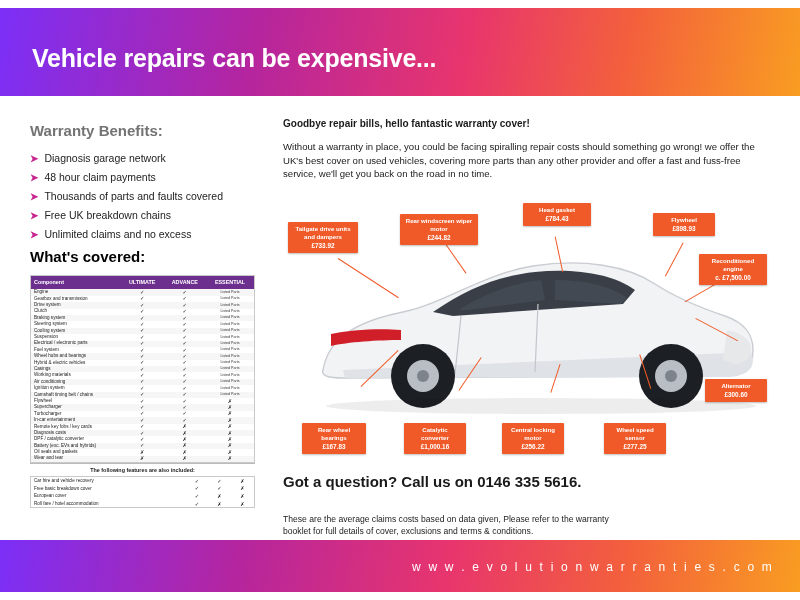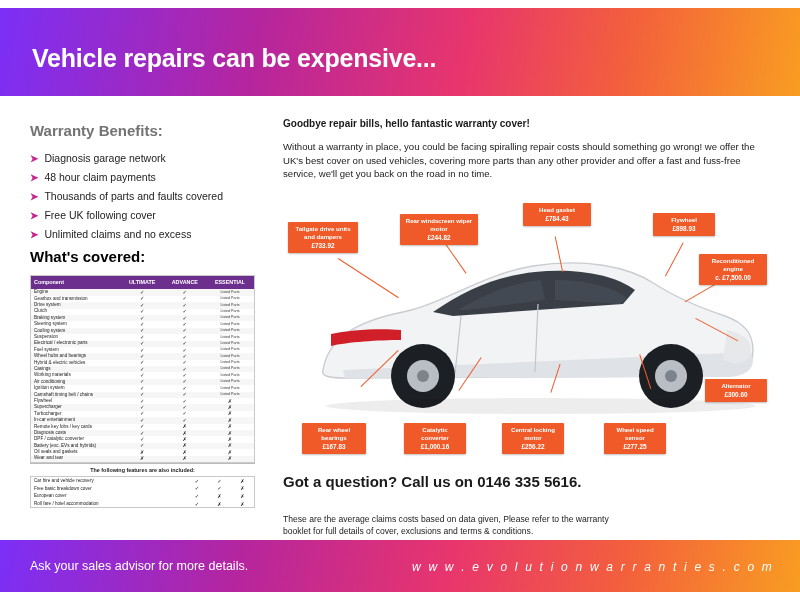--- a/index.html
+++ b/index.html
@@ -22,21 +22,21 @@
 
   
   .footer{
     position:absolute;left:0;top:540px;width:800px;height:52px;
     background:linear-gradient(100deg,#7b2ff7 0%,#b5259e 30%,#e8356d 56%,#f3603c 78%,#f99d22 100%);
   }
   .footer-left{
     position:absolute;left:30px;top:559px;color:#fff;font-size:12.5px;
   }
   .footer-right{
-    position:absolute;right:26px;top:560px;color:#fff;font-size:12px;letter-spacing:2.2px;font-style:italic;
+    position:absolute;right:26px;top:560px;color:#fff;font-size:12px;letter-spacing:2.2px;
   }
 
   
   .benefits-title{
     position:absolute;left:30px;top:122px;font-size:15px;font-weight:bold;color:#737373;
   }
   .benefit{
     position:absolute;left:30px;font-size:10.5px;color:#222;
   }
   .benefit .chev{color:#c8268f;font-size:10px;margin-right:6px;font-weight:bold;}
@@ -105,21 +105,21 @@
 <div class="page">
 
   <div class="header"></div>
   <div class="header-title">Vehicle repairs can be expensive...</div>
 
   <div class="benefits-title">Warranty Benefits:</div>
 
   <div class="benefit" style="top:152px"><span class="chev">➤</span><span>Diagnosis garage network</span></div>
   <div class="benefit" style="top:171px"><span class="chev">➤</span><span>48 hour claim payments</span></div>
   <div class="benefit" style="top:190px"><span class="chev">➤</span><span>Thousands of parts and faults covered</span></div>
-  <div class="benefit" style="top:209px"><span class="chev">➤</span><span>Free UK following cover</span></div>
+  <div class="benefit" style="top:209px"><span class="chev">➤</span><span>Free UK breakdown chains</span></div>
   <div class="benefit" style="top:228px"><span class="chev">➤</span><span>Unlimited claims and no excess</span></div>
 
   <div class="covered-title">What's covered:</div>
 
   <div class="tbl-wrap">
     <table class="cov tbl-border">
       <thead>
         <tr>
           <th>Component</th>
           <th class="c ult">ULTIMATE</th>
@@ -418,16 +418,15 @@
 
   <div class="callout" style="left:604px;top:423px;width:54px;">
     <span>Wheel speed sensor</span>
     <span class="price">£277.25</span>
   </div>
 
   <div class="cta">Got a question? Call us on 0146 335 5616.</div>
   <div class="cta-sub">These are the average claims costs based on data given, Please refer to the warranty booklet for full details of cover, exclusions and terms &amp; conditions.</div>
 
   <div class="footer"></div>
-  <div class="footer-left">Ask your sales advisor for more details.</div>
   <div class="footer-right">w w w . e v o l u t i o n w a r r a n t i e s . c o m</div>
 
 </div>
 
 </body></html>

